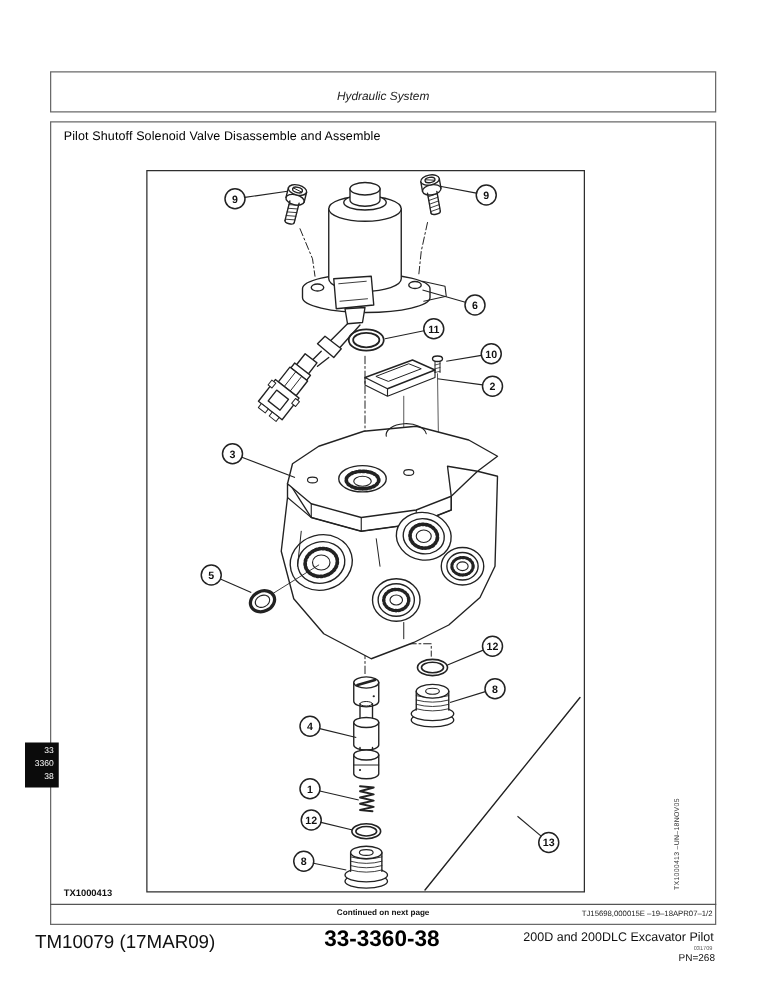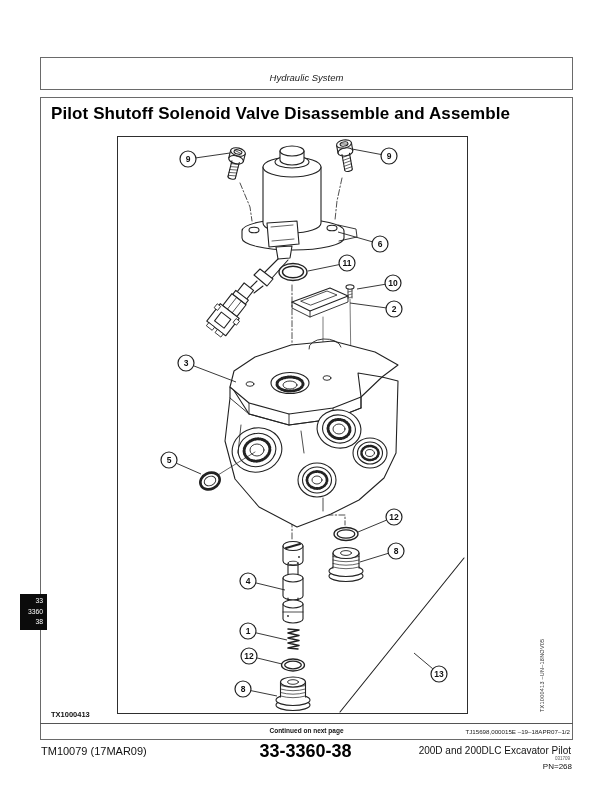--- a/index.html
+++ b/index.html
@@ -1,32 +1,32 @@
 <!DOCTYPE html>
 <html><head>
 <meta charset="utf-8">
 <style>
   html,body{margin:0;padding:0;background:#e8e8e8;}
   #page{position:relative;width:612px;height:792px;background:#ffffff;overflow:hidden;
         font-family:"Liberation Sans",sans-serif;color:#111;}
   .header-box{position:absolute;left:40px;top:57px;width:531px;height:31px;border:1px solid #6a6a6a;}
   .header-text{display:block;text-align:center;margin-top:14px;font-style:italic;font-size:9.5px;color:#222;}
   .content-box{position:absolute;left:40px;top:97px;width:531px;height:641px;border:1px solid #6a6a6a;}
-  .article-title{position:absolute;left:10px;top:6px;font-size:17px;font-weight:bold;color:#000;letter-spacing:.1px;}
+  .article-title{position:absolute;left:10px;top:6px;font-size:10px;font-weight:normal;color:#000;letter-spacing:.1px;}
   .figure-frame{position:absolute;left:76px;top:38px;width:349px;height:576px;border:1.2px solid #2e2e2e;}
   .figure-label{position:absolute;left:10px;top:612px;font-size:7.5px;font-weight:bold;color:#111;text-align:right;}
   .side-caption{position:absolute;left:498px;top:614px;transform:rotate(-90deg);transform-origin:0 0;
                 font-size:5.5px;color:#333;white-space:nowrap;letter-spacing:.25px;}
   .cont-strip{position:absolute;left:-1px;right:-1px;top:625px;height:15px;border-top:1px solid #555;}
   .continued{position:absolute;left:0;right:0;top:3px;text-align:center;font-size:6.5px;font-weight:bold;color:#111;}
   .doc-ref{position:absolute;right:3px;top:3.5px;font-size:6.2px;color:#222;}
   .section-tab{position:absolute;left:20px;top:594px;width:27px;height:36px;background:#0b0b0b;color:#fff;
                text-align:right;font-size:6.8px;line-height:10.5px;padding:2px 4px 0 0;box-sizing:border-box;}
   .section-tab div{display:block;}
-  .footer-left{position:absolute;left:41px;top:745px;font-size:11px;color:#111;}
+  .footer-left{position:absolute;left:28px;top:745px;font-size:15px;color:#111;}
   .footer-center{position:absolute;left:40px;width:531px;top:741px;text-align:center;font-size:18px;font-weight:bold;color:#000;}
   .footer-right{position:absolute;right:41px;top:745px;font-size:10px;text-align:right;color:#111;}
   .print-date{position:absolute;right:42px;top:756px;font-size:4.5px;color:#555;text-align:right;}
   .footer-pn{position:absolute;right:40px;top:762px;font-size:8px;text-align:right;color:#111;}
   
   svg{display:block;}
   .ln{stroke:#222;fill:none;stroke-width:1.1;stroke-linecap:round;stroke-linejoin:round;}
   .cl{stroke:#222;fill:none;stroke-width:0.8;stroke-dasharray:6 2.2 1.5 2.2;}
   .bubble{fill:#fff;stroke:#222;stroke-width:1.2;}
   .bubble-num{font-family:"Liberation Sans",sans-serif;font-size:8.5px;font-weight:600;fill:#111;text-anchor:middle;}

